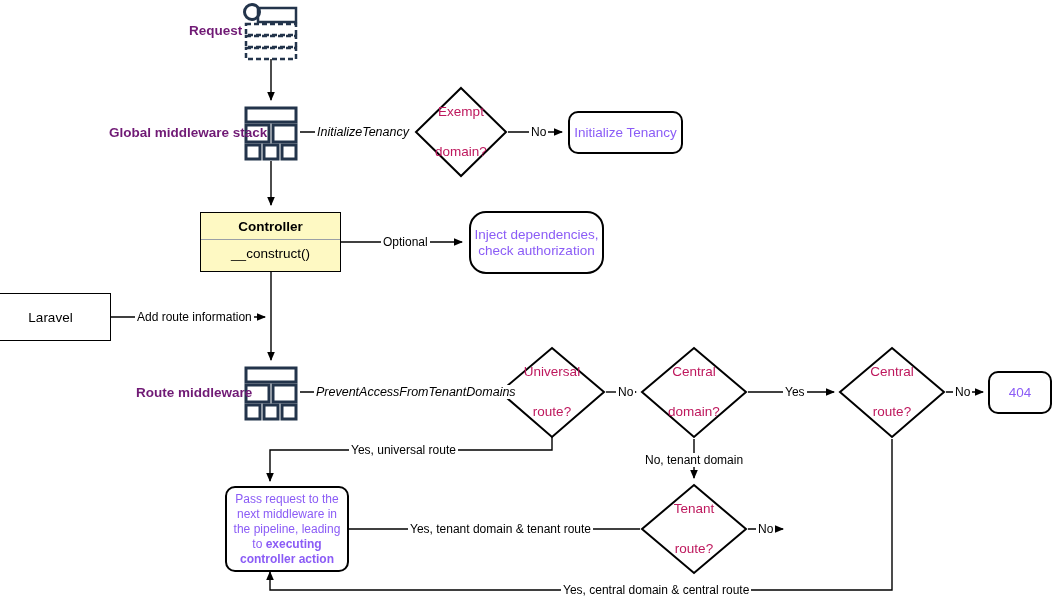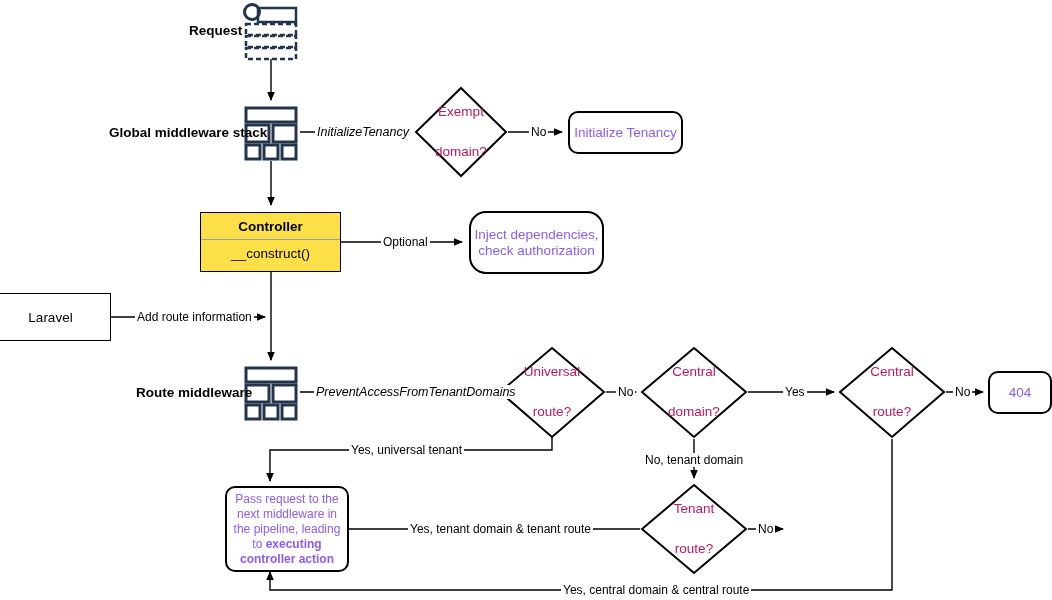--- a/index.html
+++ b/index.html
@@ -3,24 +3,24 @@
 <meta charset="utf-8">
 <style>
   html,body{margin:0;padding:0;background:#ffffff;}
   body{width:1052px;height:600px;overflow:hidden;font-family:"Liberation Sans",sans-serif;}
   #stage{position:relative;width:1052px;height:600px;}
   svg.layer{position:absolute;left:0;top:0;width:1052px;height:600px;}
   .node{position:absolute;box-sizing:border-box;display:flex;align-items:center;justify-content:center;text-align:center;}
   .rect{border:1px solid #000;background:#fff;font-size:13.5px;color:#000;}
   .rounded{border:2px solid #000;border-radius:10px;background:#fff;font-size:13.5px;color:#8b5cf6;line-height:16px;}
   .diamond-label{position:absolute;display:flex;align-items:center;justify-content:center;text-align:center;font-size:13.5px;color:#be185d;line-height:16px;gap:24px;}
-  .side-label{position:absolute;font-weight:bold;font-size:13.5px;color:#000000;white-space:nowrap;}
+  .side-label{position:absolute;font-weight:bold;font-size:13.5px;color:#701a75;white-space:nowrap;}
   .edge-label{position:absolute;font-size:12px;color:#000;white-space:nowrap;background:#fff;padding:0 2px;line-height:14px;}
   .edge-label.ital{font-style:italic;font-size:12.5px;}
-  .uml{position:absolute;border:1px solid #000;background:#fde047;box-sizing:border-box;}
+  .uml{position:absolute;border:1px solid #000;background:#fef9c3;box-sizing:border-box;}
   .uml .title{height:26px;display:flex;align-items:center;justify-content:center;font-weight:bold;font-size:13.5px;border-bottom:1px solid #9aa0a6;}
   .uml .row{height:27px;display:flex;align-items:center;justify-content:center;font-size:13.5px;}
   .bold{font-weight:bold;}
 </style>
 </head>
 <body>
 
 <div id="stage">
 
   <svg class="layer" viewBox="0 0 1052 600">
@@ -158,19 +158,19 @@
   </div>
 
   <div class="edge-label ital" style="left:315px;top:125px;">InitializeTenancy</div>
   <div class="edge-label" style="left:529px;top:125px;">No</div>
   <div class="edge-label" style="left:381px;top:235px;text-align:center;">Optional</div>
   <div class="edge-label" style="left:135px;top:310px;">Add route information</div>
   <div class="edge-label ital" style="left:314px;top:385px;text-align:center;">PreventAccessFromTenantDomains</div>
   <div class="edge-label" style="left:616px;top:385px;">No</div>
   <div class="edge-label" style="left:783px;top:385px;">Yes</div>
   <div class="edge-label" style="left:953px;top:385px;">No</div>
-  <div class="edge-label" style="left:349px;top:443px;">Yes, universal tenant</div>
+  <div class="edge-label" style="left:349px;top:443px;">Yes, universal route</div>
   <div class="edge-label" style="left:643px;top:453px;">No, tenant domain</div>
   <div class="edge-label" style="left:756px;top:522px;">No</div>
   <div class="edge-label" style="left:408px;top:522px;">Yes, tenant domain &amp; tenant route</div>
   <div class="edge-label" style="left:561px;top:583px;">Yes, central domain &amp; central route</div>
 
 </div>
 
 </body></html>

